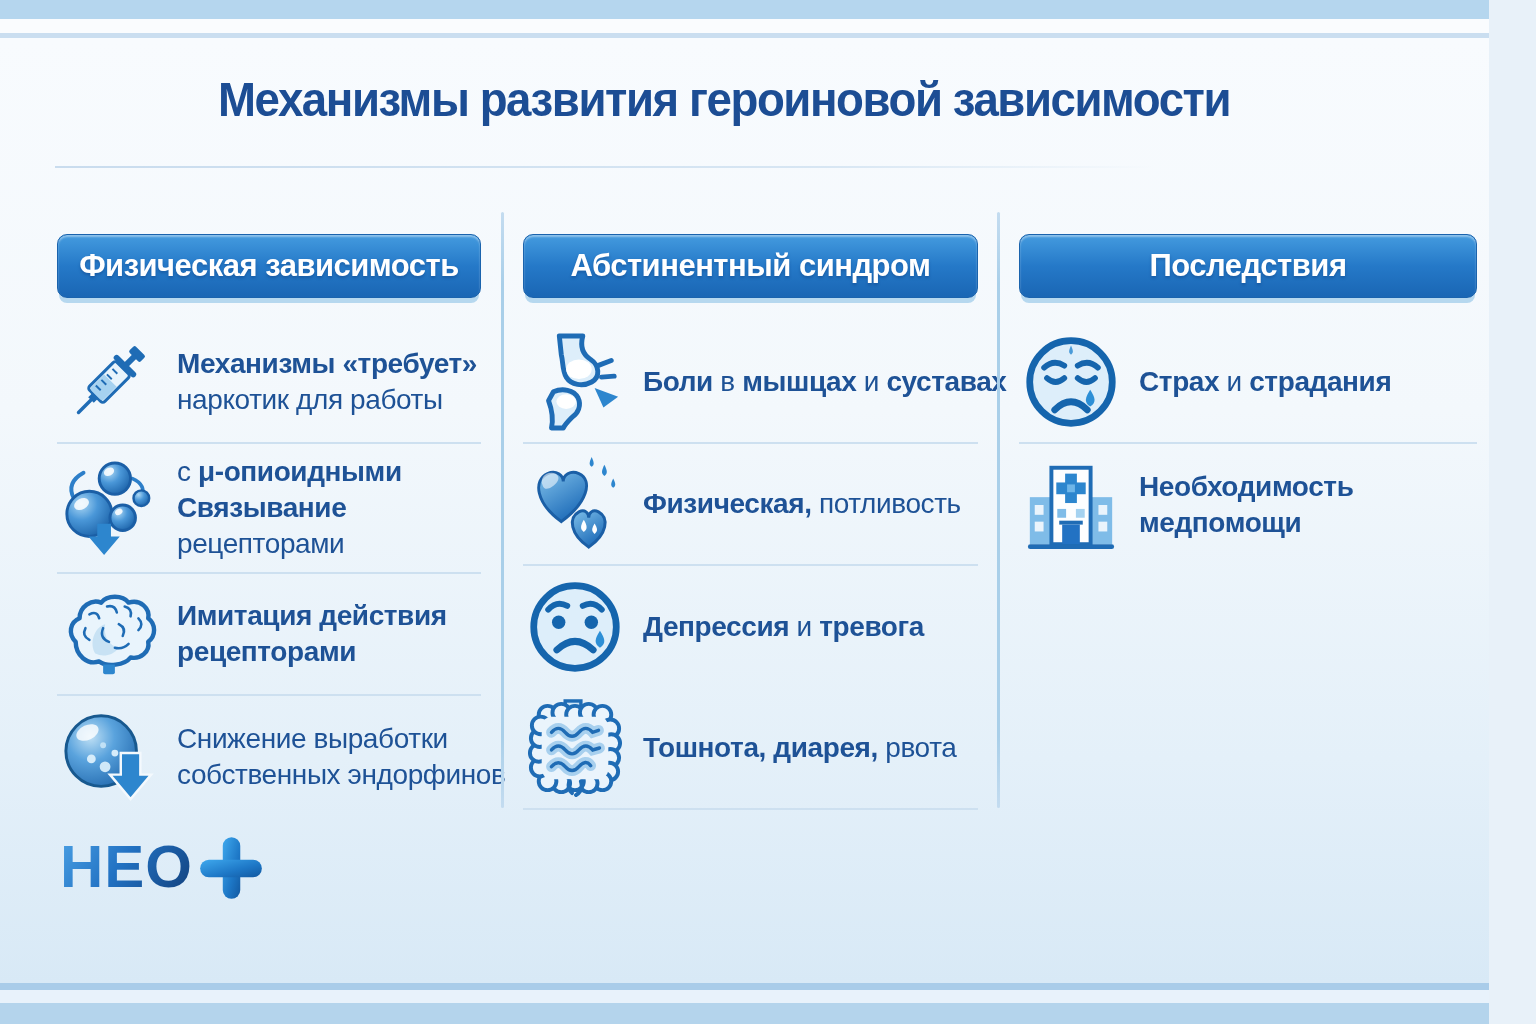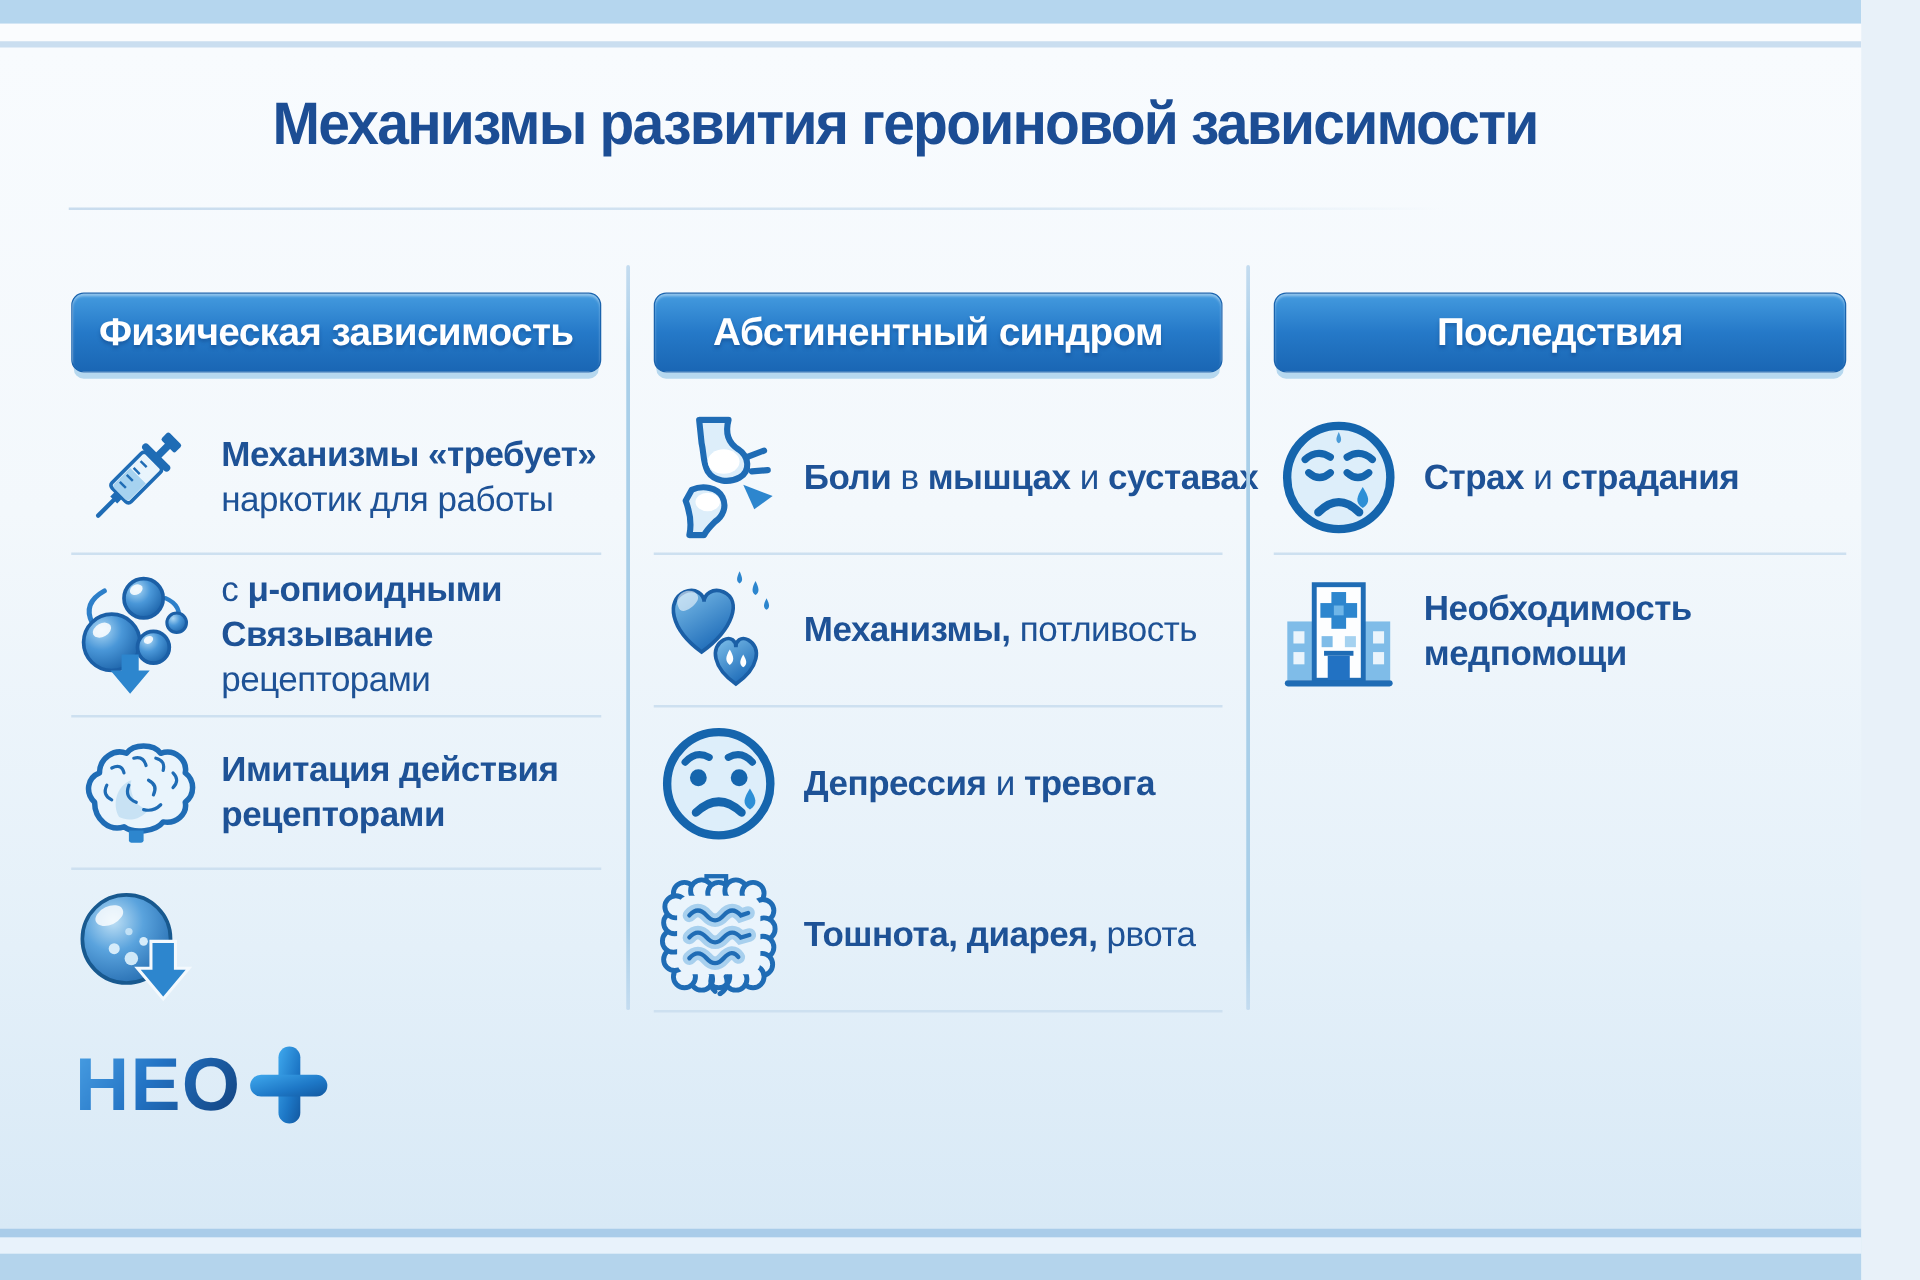--- a/index.html
+++ b/index.html
@@ -163,20 +163,24 @@
               </defs>
 <circle cx="42" cy="44" r="36" fill="url(#gsp)" stroke="#18598f" stroke-width="3"></circle>
 <ellipse cx="28" cy="25" rx="12" ry="7.5" fill="#ffffff" opacity=".8" transform="rotate(-25 28 25)"></ellipse>
 <circle cx="32" cy="52" r="4.5" fill="#d6ecfa"></circle>
               <circle cx="46" cy="60" r="5.5" fill="#cfe8f8"></circle>
 <circle cx="56" cy="46" r="3.5" fill="#d6ecfa"></circle>
               <circle cx="44" cy="38" r="3" fill="#cde7f8" opacity=".85"></circle>
 <path d="M62,46 L82,46 L82,68 L93,68 L72,93 L51,68 L62,68 Z" fill="#2d86ce" stroke="#f4f9fd" stroke-width="2.5"></path>
 </svg>
           </span>
+          <div class="text">
+            <div class="tline"><span class="r">Снижение выработки</span></div>
+            <div class="tline"><span class="r">собственных эндорфинов</span></div>
+          </div>
         </div>
       </div>
   </div>
 
   <div class="column col2">
     <div class="banner">
       <span>Абстинентный синдром</span>
     </div>
     <div class="items">
         <div class="item sep">
@@ -208,21 +212,21 @@
 <path d="M80,10 C77,16 76.5,19 80,21.5 C83.5,19 83,16 80,10 Z" fill="#2d86ce"></path>
 <path d="M89,24 C86.5,29 86,31.5 89,33.5 C92,31.5 91.5,29 89,24 Z" fill="#2d86ce"></path>
 <path d="M36,68 C10,49 7,26 22,19 C31,15 38,21 38,27 C38,21 45,15 54,19 C69,26 62,49 36,68 Z" fill="url(#gh)" stroke="#1b5fa6" stroke-width="3"></path>
 <path d="M17,31 C14,24 19,18 26,18 C32,18 35,23 32,27 C28,33 19,38 17,31 Z" fill="#ffffff" opacity=".55"></path>
 <path d="M64,94 C45,81 43,64 54,58 C60,55 64,59 64,64 C64,59 68,55 74,58 C85,64 83,81 64,94 Z" fill="url(#gh)" stroke="#1b5fa6" stroke-width="3"></path>
 <path d="M59,66 C55.5,72 55,75.5 59,78.5 C63,75.5 62.5,72 59,66 Z" fill="#ffffff"></path>
 <path d="M70,70 C67,75 66.5,78 70,80.5 C73.5,78 73,75 70,70 Z" fill="#ffffff"></path>
 </svg>
           </span>
           <div class="text">
-            <div class="tline"><span class="b">Механизмы,</span><span class="r"> потливость</span></div>
+            <div class="tline"><span class="b">Физическая,</span><span class="r"> потливость</span></div>
           </div>
         </div>
         <div class="item">
           <span class="icon">
             <svg width="96" height="96" viewBox="0 0 100 100">
 <circle cx="50" cy="50" r="43" fill="#ddeefa" stroke="#1565ad" stroke-width="7"></circle>
 <path d="M22,32 Q31,22 42,28" stroke="#1565ad" stroke-width="6" fill="none" stroke-linecap="round"></path>
 <path d="M58,28 Q69,22 78,32" stroke="#1565ad" stroke-width="6" fill="none" stroke-linecap="round"></path>
 <circle cx="33" cy="45" r="7" fill="#1565ad"></circle>
               <circle cx="67" cy="45" r="7" fill="#1565ad"></circle>

